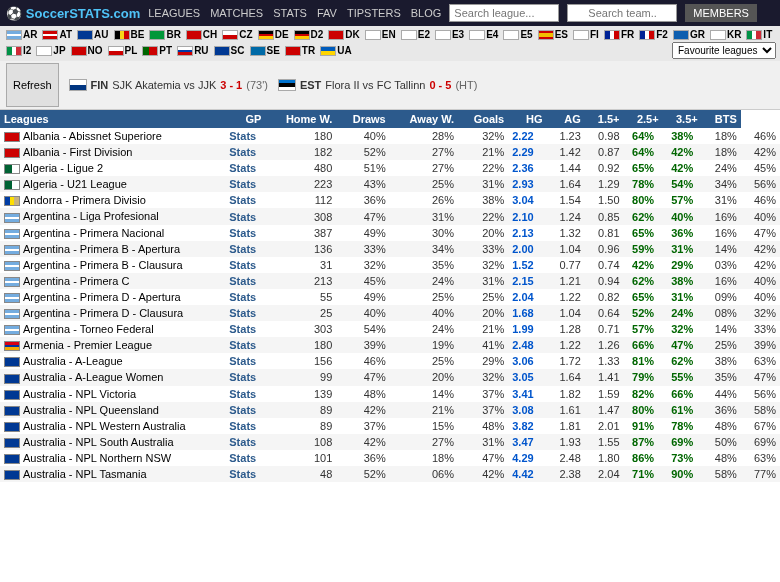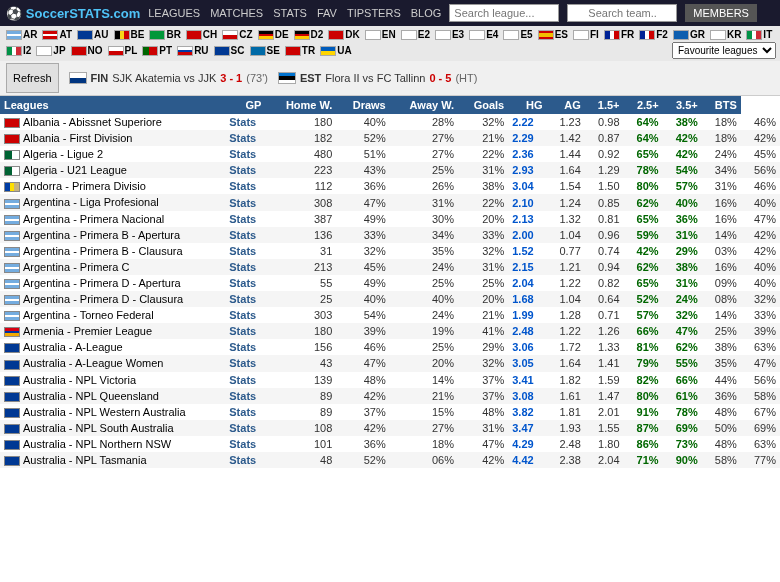--- a/index.html
+++ b/index.html
@@ -16,42 +16,42 @@
     .members-btn { background: #555; color: #fff; border: none; padding: 3px 8px; font-size: 11px; cursor: pointer; }
 
     
     #flagrow { background: #e8e8e8; display: flex; align-items: center; padding: 2px 4px; flex-wrap: wrap; gap: 1px; font-size: 10px; }
     .flag-item { display: inline-flex; align-items: center; gap: 1px; cursor: pointer; padding: 1px 2px; white-space: nowrap; font-weight: bold; }
     .flag-box { width: 16px; height: 10px; display: inline-block; border: 1px solid #aaa; font-size: 8px; line-height: 10px; text-align: center; overflow: hidden; }
     .fav-leagues-select { margin-left: auto; font-size: 10px; padding: 1px; }
 
     
     #ticker { background: #f0f0f0; display: flex; align-items: center; padding: 2px 6px; gap: 10px; border-bottom: 1px solid #ccc; }
-    .refresh-btn { background: #e0e0e0; border: 1px solid #aaa; padding: 8px 6px; font-size: 11px; cursor: pointer; }
+    .refresh-btn { background: #e0e0e0; border: 1px solid #aaa; padding: 15px 6px; font-size: 11px; cursor: pointer; }
     .ticker-item { display: flex; align-items: center; gap: 4px; font-size: 11px; }
     .ticker-flag { width: 18px; height: 12px; border: 1px solid #aaa; display: inline-flex; align-items: center; justify-content: center; font-size: 8px; }
     .ticker-country { font-weight: bold; color: #333; }
     .ticker-match { color: #333; }
     .ticker-score { font-weight: bold; color: #c00; }
     .ticker-time { color: #666; }
 
     
     #table-container { overflow-y: auto; max-height: 480px; }
     table { width: 100%; border-collapse: collapse; }
     thead tr { background: #2c5a8c; color: #fff; }
     thead th { padding: 3px 4px; text-align: right; font-size: 11px; white-space: nowrap; }
     thead th.left { text-align: left; }
     tbody tr:nth-child(even) { background: #f5f5f5; }
     tbody tr:nth-child(odd) { background: #ffffff; }
     td { padding: 2px 4px; font-size: 11px; white-space: nowrap; }
     td.league-name { color: #000; }
     td.num { text-align: right; color: #333; }
     td.goals { text-align: left; color: #0055cc; font-weight: bold; }
     td.pct { text-align: right; color: #333; }
-    td.pct-green { text-align: right; color: #006600; font-weight: bold; }
+    td.pct-green { text-align: center; color: #006600; font-weight: bold; }
     .flag-small { width: 16px; height: 10px; display: inline-block; border: 1px solid #888; margin-right: 3px; vertical-align: middle; font-size: 7px; text-align: center; line-height: 10px; }
     .col-header-leagues { width: 220px; }
   </style>
 </head>
 <body>
 
 <div id="topbar">
   <div id="logo">
     <span>⚽</span> <span>SoccerSTATS.com</span>
   </div>
@@ -400,21 +400,21 @@
     <td class="pct-green">81%</td>
     <td class="pct-green">62%</td>
     <td class="pct">38%</td>
     <td class="pct">63%</td>
   </tr>
         <tr>
     <td class="league-name">
       <span class="flag-small" style="background:#003893"></span>Australia - A-League Women
     </td>
     <td style="text-align:center;color:#2c5a8c;font-weight:bold;cursor:pointer">Stats</td>
-    <td class="num">43</td>
+    <td class="num">99</td>
     <td class="pct">47%</td>
     <td class="pct">20%</td>
     <td class="pct">32%</td>
     <td class="goals">3.05</td>
     <td class="num">1.64</td>
     <td class="num">1.41</td>
     <td class="pct-green">79%</td>
     <td class="pct-green">55%</td>
     <td class="pct">35%</td>
     <td class="pct">47%</td>

